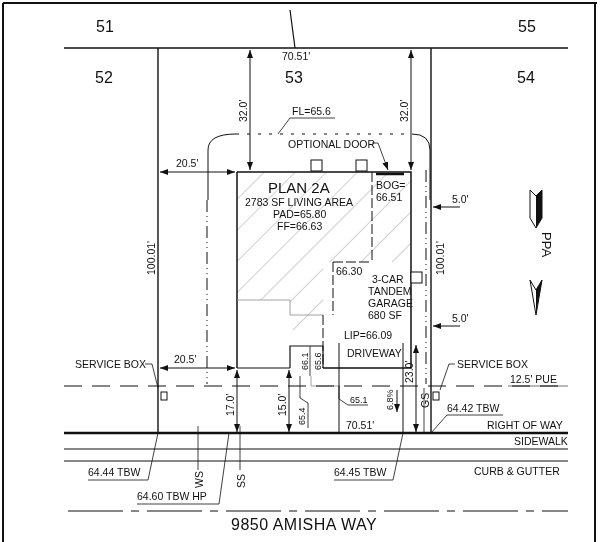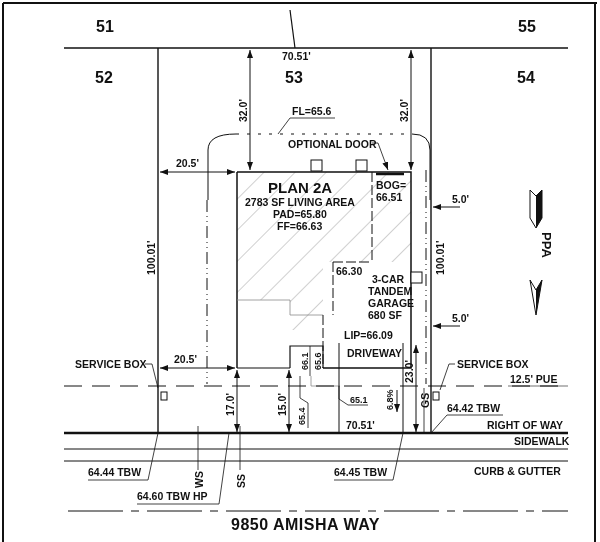--- a/index.html
+++ b/index.html
@@ -1,17 +1,17 @@
 <!DOCTYPE html>
 <html><head>
 <meta charset="utf-8">
 <style>
   html, body { margin: 0; padding: 0; background: #ffffff; }
   body { width: 600px; height: 542px; overflow: hidden; font-family: "Liberation Sans", sans-serif; }
-  #canvas { position: relative; width: 600px; height: 542px; background: #ffffff; font-weight: bold; }
+  #canvas { position: relative; width: 600px; height: 542px; background: #ffffff; }
   svg { position: absolute; left: 0; top: 0; }
   .t { font-family: "Liberation Sans", sans-serif; fill: #111; }
   .lot { font-size: 16px; }
   .dim { font-size: 10.5px; }
   .lbl { font-size: 10.5px; }
   .plan { font-size: 15px; }
   .street { font-size: 16px; letter-spacing: 0.5px; }
 </style>
 </head>
 <body>

